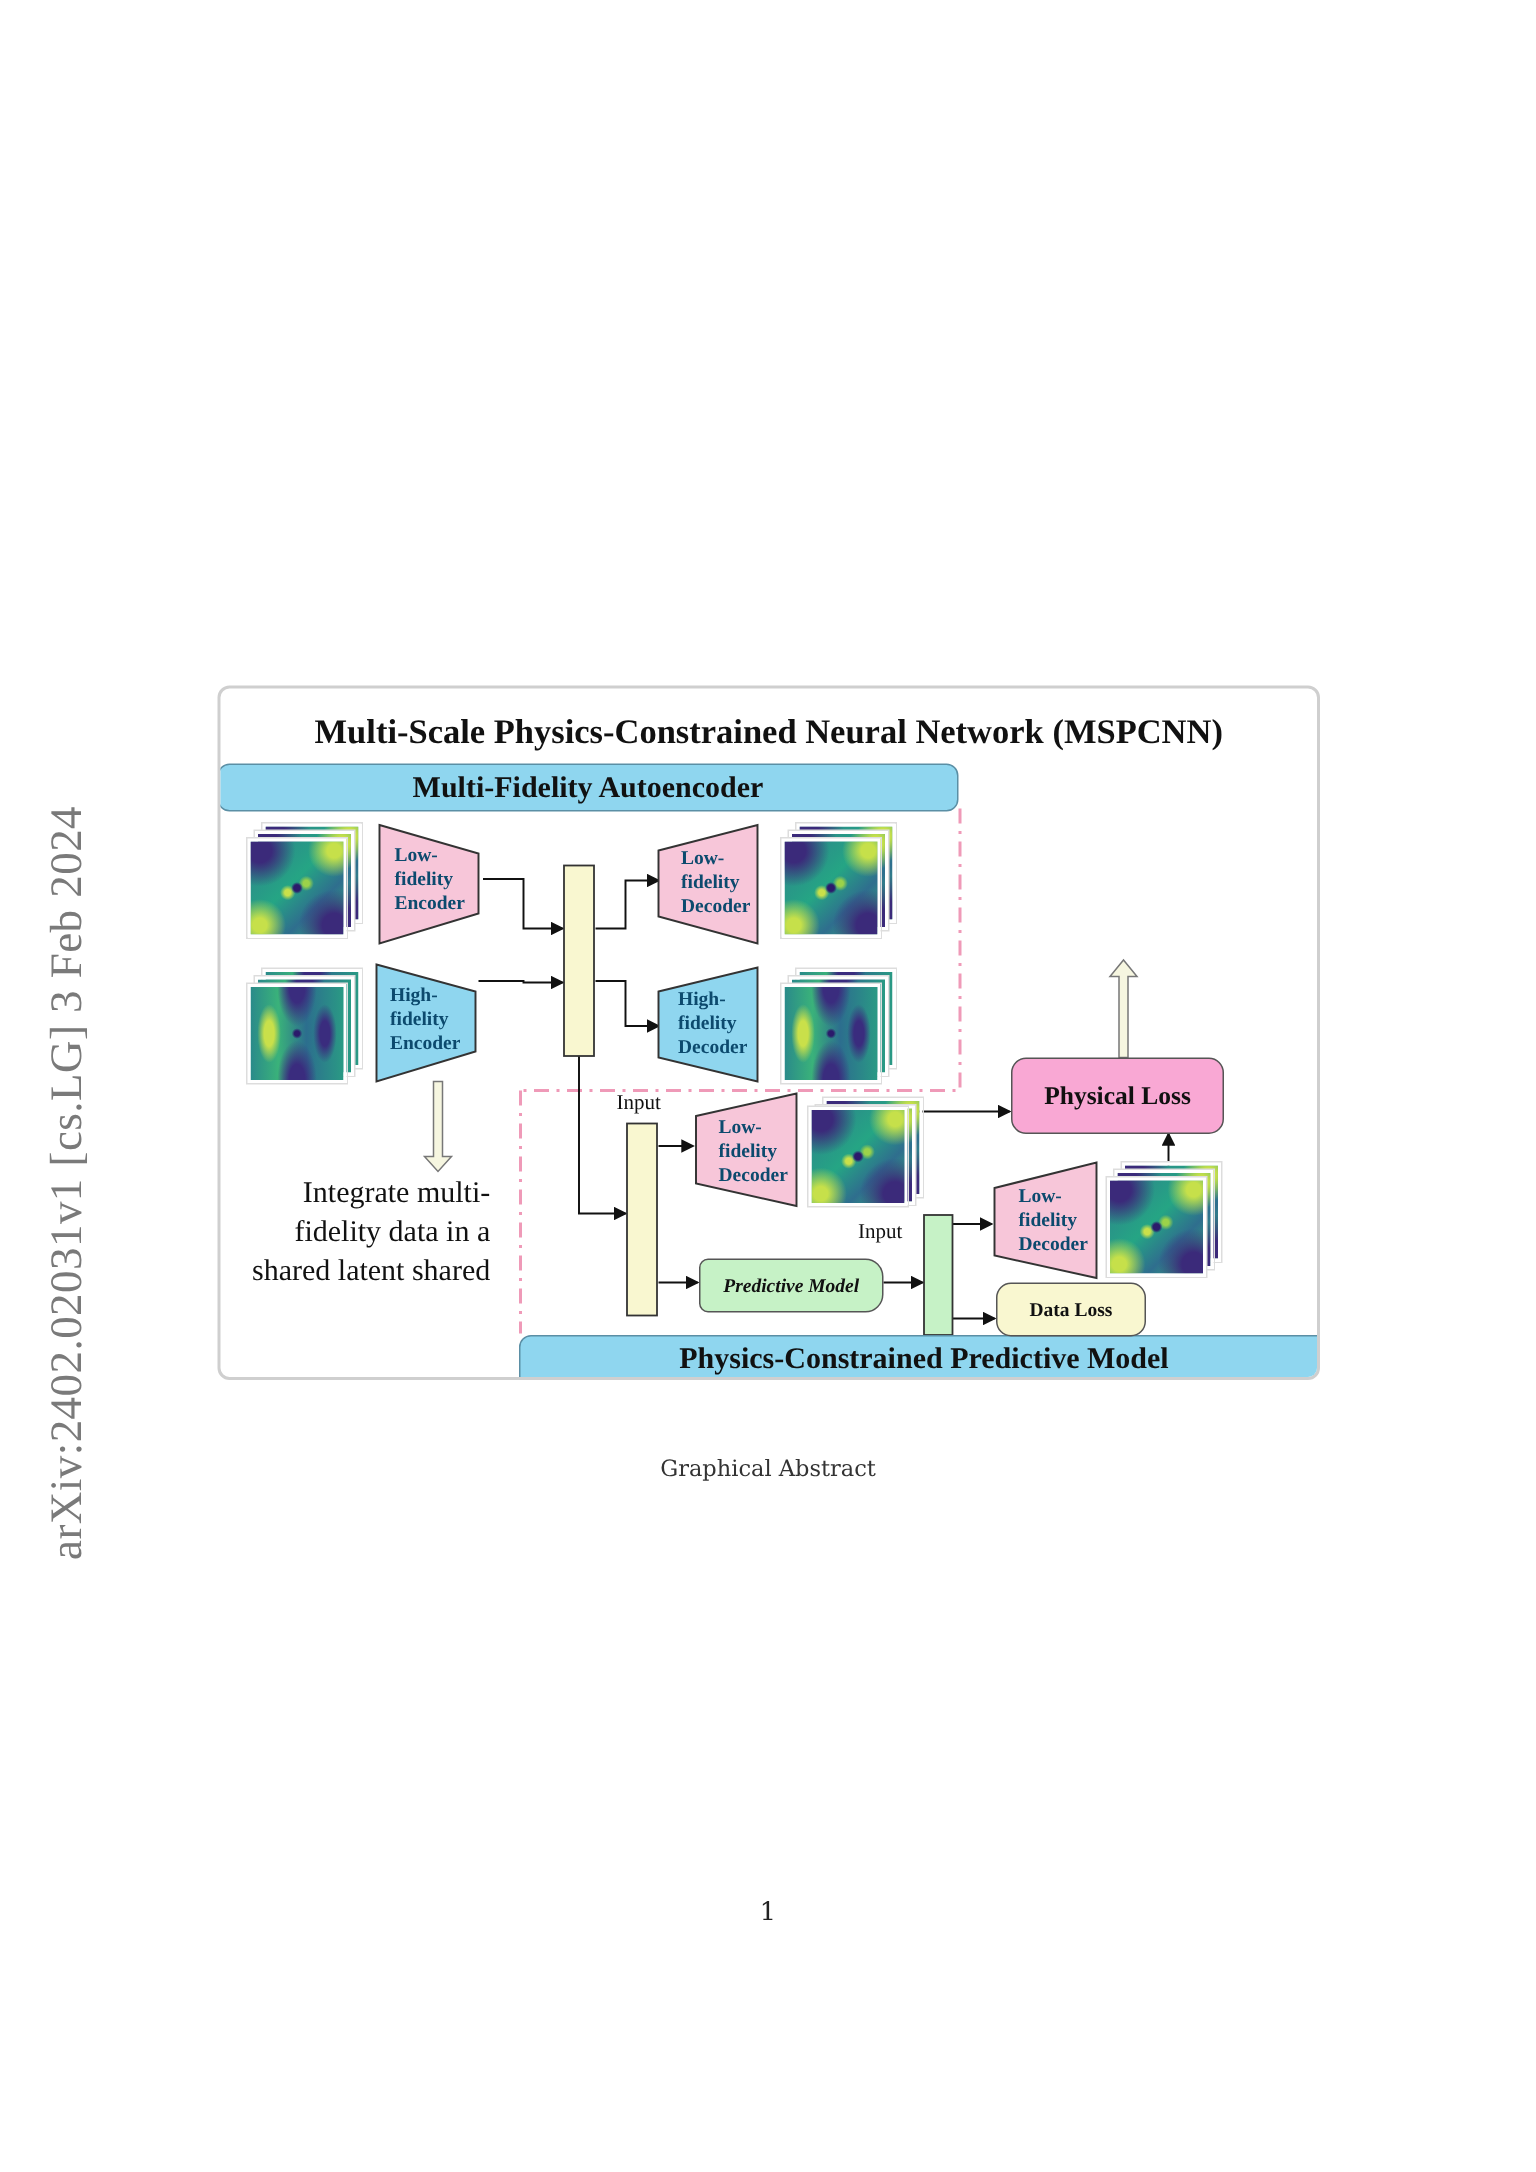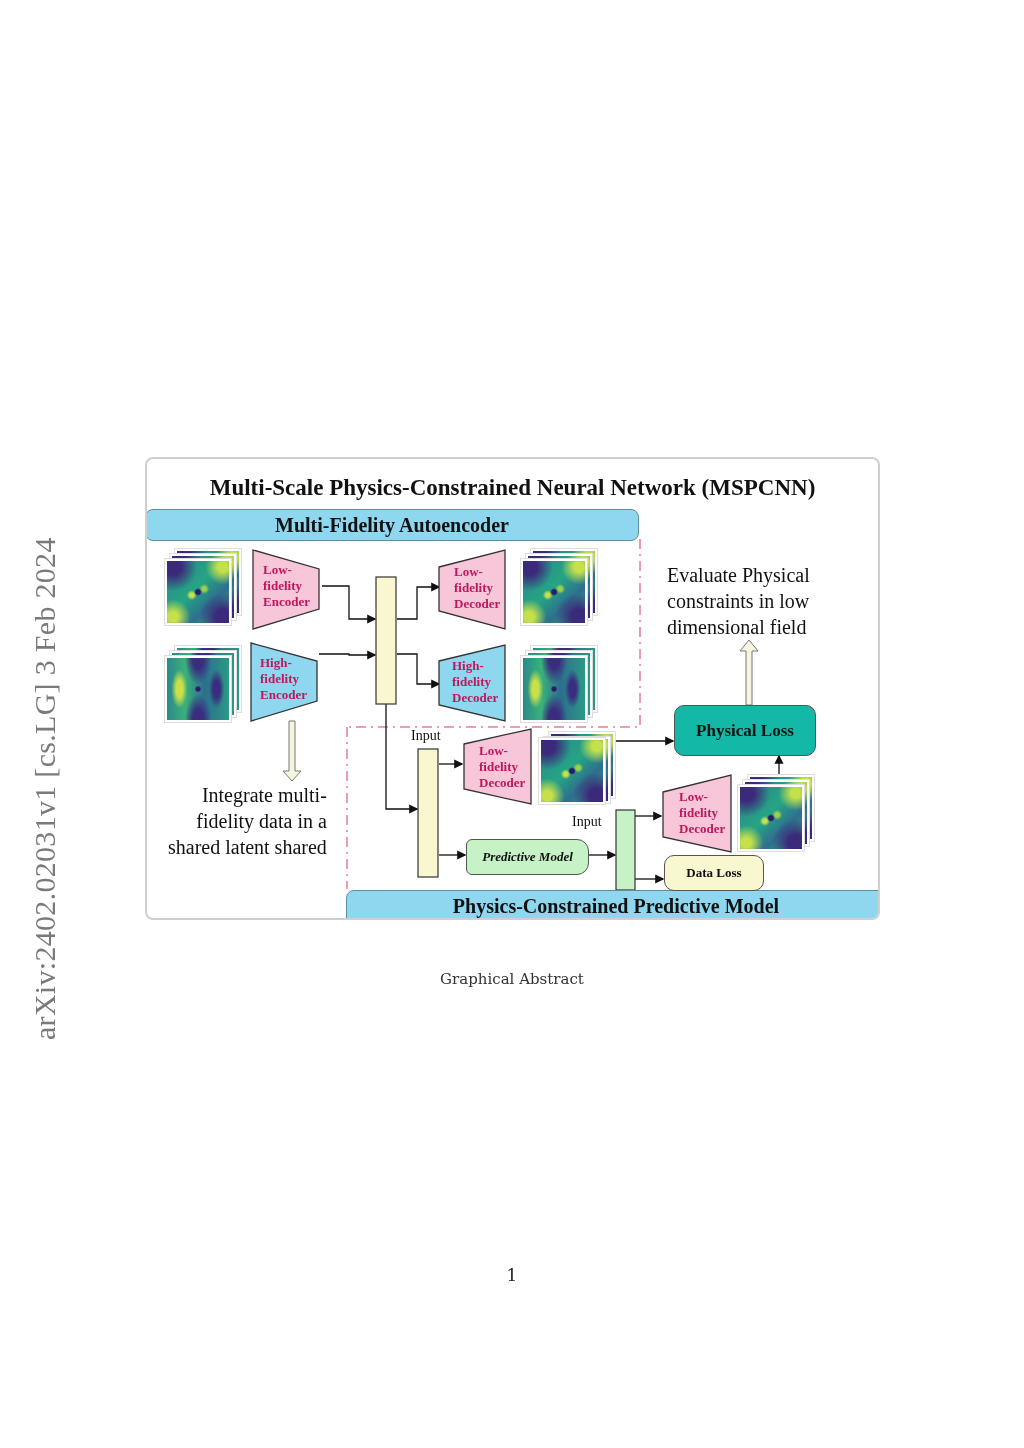--- a/index.html
+++ b/index.html
@@ -5,21 +5,21 @@
   html, body { margin:0; padding:0; background:#ffffff; }
   body { width:1024px; height:1448px; position:relative; overflow:hidden; font-family:"Liberation Serif", serif; color:#111; }
   .abs { position:absolute; }
   .arxiv-stamp { position:absolute; left:28px; top:1040px; transform-origin:0 0; transform:rotate(-90deg); white-space:nowrap; font-family:"Liberation Serif", serif; font-size:30px; color:#7a7a7a; letter-spacing:0.3px; }
   .caption { position:absolute; left:0; width:1024px; top:970px; text-align:center; font-family:"DejaVu Serif", serif; font-size:15px; color:#333; }
   .page-num { position:absolute; left:0; width:1024px; top:1265px; text-align:center; font-family:"DejaVu Serif", serif; font-size:17px; color:#222; }
   .figure { position:absolute; left:145px; top:457px; width:735px; height:463px; border:2px solid #cfcfcf; border-radius:8px; box-sizing:border-box; overflow:hidden; background:#fff; }
   .fig-title { position:absolute; left:0; width:100%; top:16px; text-align:center; font-weight:bold; font-size:23px; font-family:"Liberation Serif", serif; color:#111; }
   .section-bar { position:absolute; background:#8fd6ef; border:1px solid #5b8fa5; border-radius:8px; font-weight:bold; font-size:20px; text-align:center; color:#111; box-sizing:border-box; }
   .body-text { position:absolute; font-size:20px; line-height:26px; color:#111; font-family:"Liberation Serif", serif; }
-  .blk-label { position:absolute; font-weight:bold; font-size:13px; line-height:16px; color:#be185d; font-family:"Liberation Serif", serif; }
+  .blk-label { position:absolute; font-weight:bold; font-size:13px; line-height:16px; color:#0c4a6e; font-family:"Liberation Serif", serif; }
   .rbox { position:absolute; border:1px solid #555; border-radius:10px; box-sizing:border-box; display:flex; align-items:center; justify-content:center; font-weight:bold; color:#111; font-family:"Liberation Serif", serif; }
   svg.overlay { position:absolute; left:0; top:0; }
 </style>
 </head>
 <body>
 
 <div class="arxiv-stamp">arXiv:2402.02031v1  [cs.LG]  3 Feb 2024</div>
 
 <div class="figure">
   <div class="fig-title">Multi-Scale Physics-Constrained Neural Network (MSPCNN)</div>
@@ -141,35 +141,30 @@
   <div class="blk-label" style="left:532px;top:330px;">
     <div>Low-</div>
       <div>fidelity</div>
       <div>Decoder</div>
   </div>
 
   <div class="section-bar" style="left:199px;top:431px;width:540px;height:34px;line-height:30px;border-radius:8px 8px 0 0;">Physics-Constrained Predictive Model</div>
   <div class="section-bar" style="left:-2px;top:50px;width:494px;height:32px;line-height:30px;">Multi-Fidelity Autoencoder</div>
 
   <div class="rbox" style="left:319px;top:380px;width:123px;height:36px;background:#c6f2c6;border-radius:6px 12px 12px 6px;font-style:italic;font-size:13px;">Predictive Model</div>
-  <div class="rbox" style="left:527px;top:246px;width:142px;height:51px;background:#14b8a6;font-size:17px;">Physical Loss</div>
+  <div class="rbox" style="left:527px;top:246px;width:142px;height:51px;background:#f9a8d4;font-size:17px;">Physical Loss</div>
   <div class="rbox" style="left:517px;top:396px;width:100px;height:36px;background:#f9f7d0;font-size:13px;">Data Loss</div>
 
   <div class="abs" style="left:264px;top:269px;font-size:14px;text-align:right;">Input</div>
   <div class="abs" style="left:425px;top:355px;font-size:14px;">Input</div>
 
   <div class="body-text" style="left:21px;top:323px;text-align:right;">
     <div>Integrate multi-</div>
       <div>fidelity data in a</div>
       <div>shared latent shared</div>
-  </div>
-  <div class="body-text" style="left:520px;top:103px;">
-    <div>Evaluate Physical</div>
-      <div>constraints in low</div>
-      <div>dimensional field</div>
   </div>
 </div>
 
 <style>
   .field { width:62px; height:62px; border:2px solid #fff; box-shadow:0 0 0 1px #ddd;
     background:
       radial-gradient(circle at 50% 50%, #2b1a6b 0 5%, transparent 9%),
       radial-gradient(circle at 40% 55%, #c9e04a 0 4%, transparent 10%),
       radial-gradient(circle at 60% 45%, #9bd24a 0 4%, transparent 10%),
       radial-gradient(ellipse at 10% 10%, #3b2a7a 0 10%, transparent 30%),

